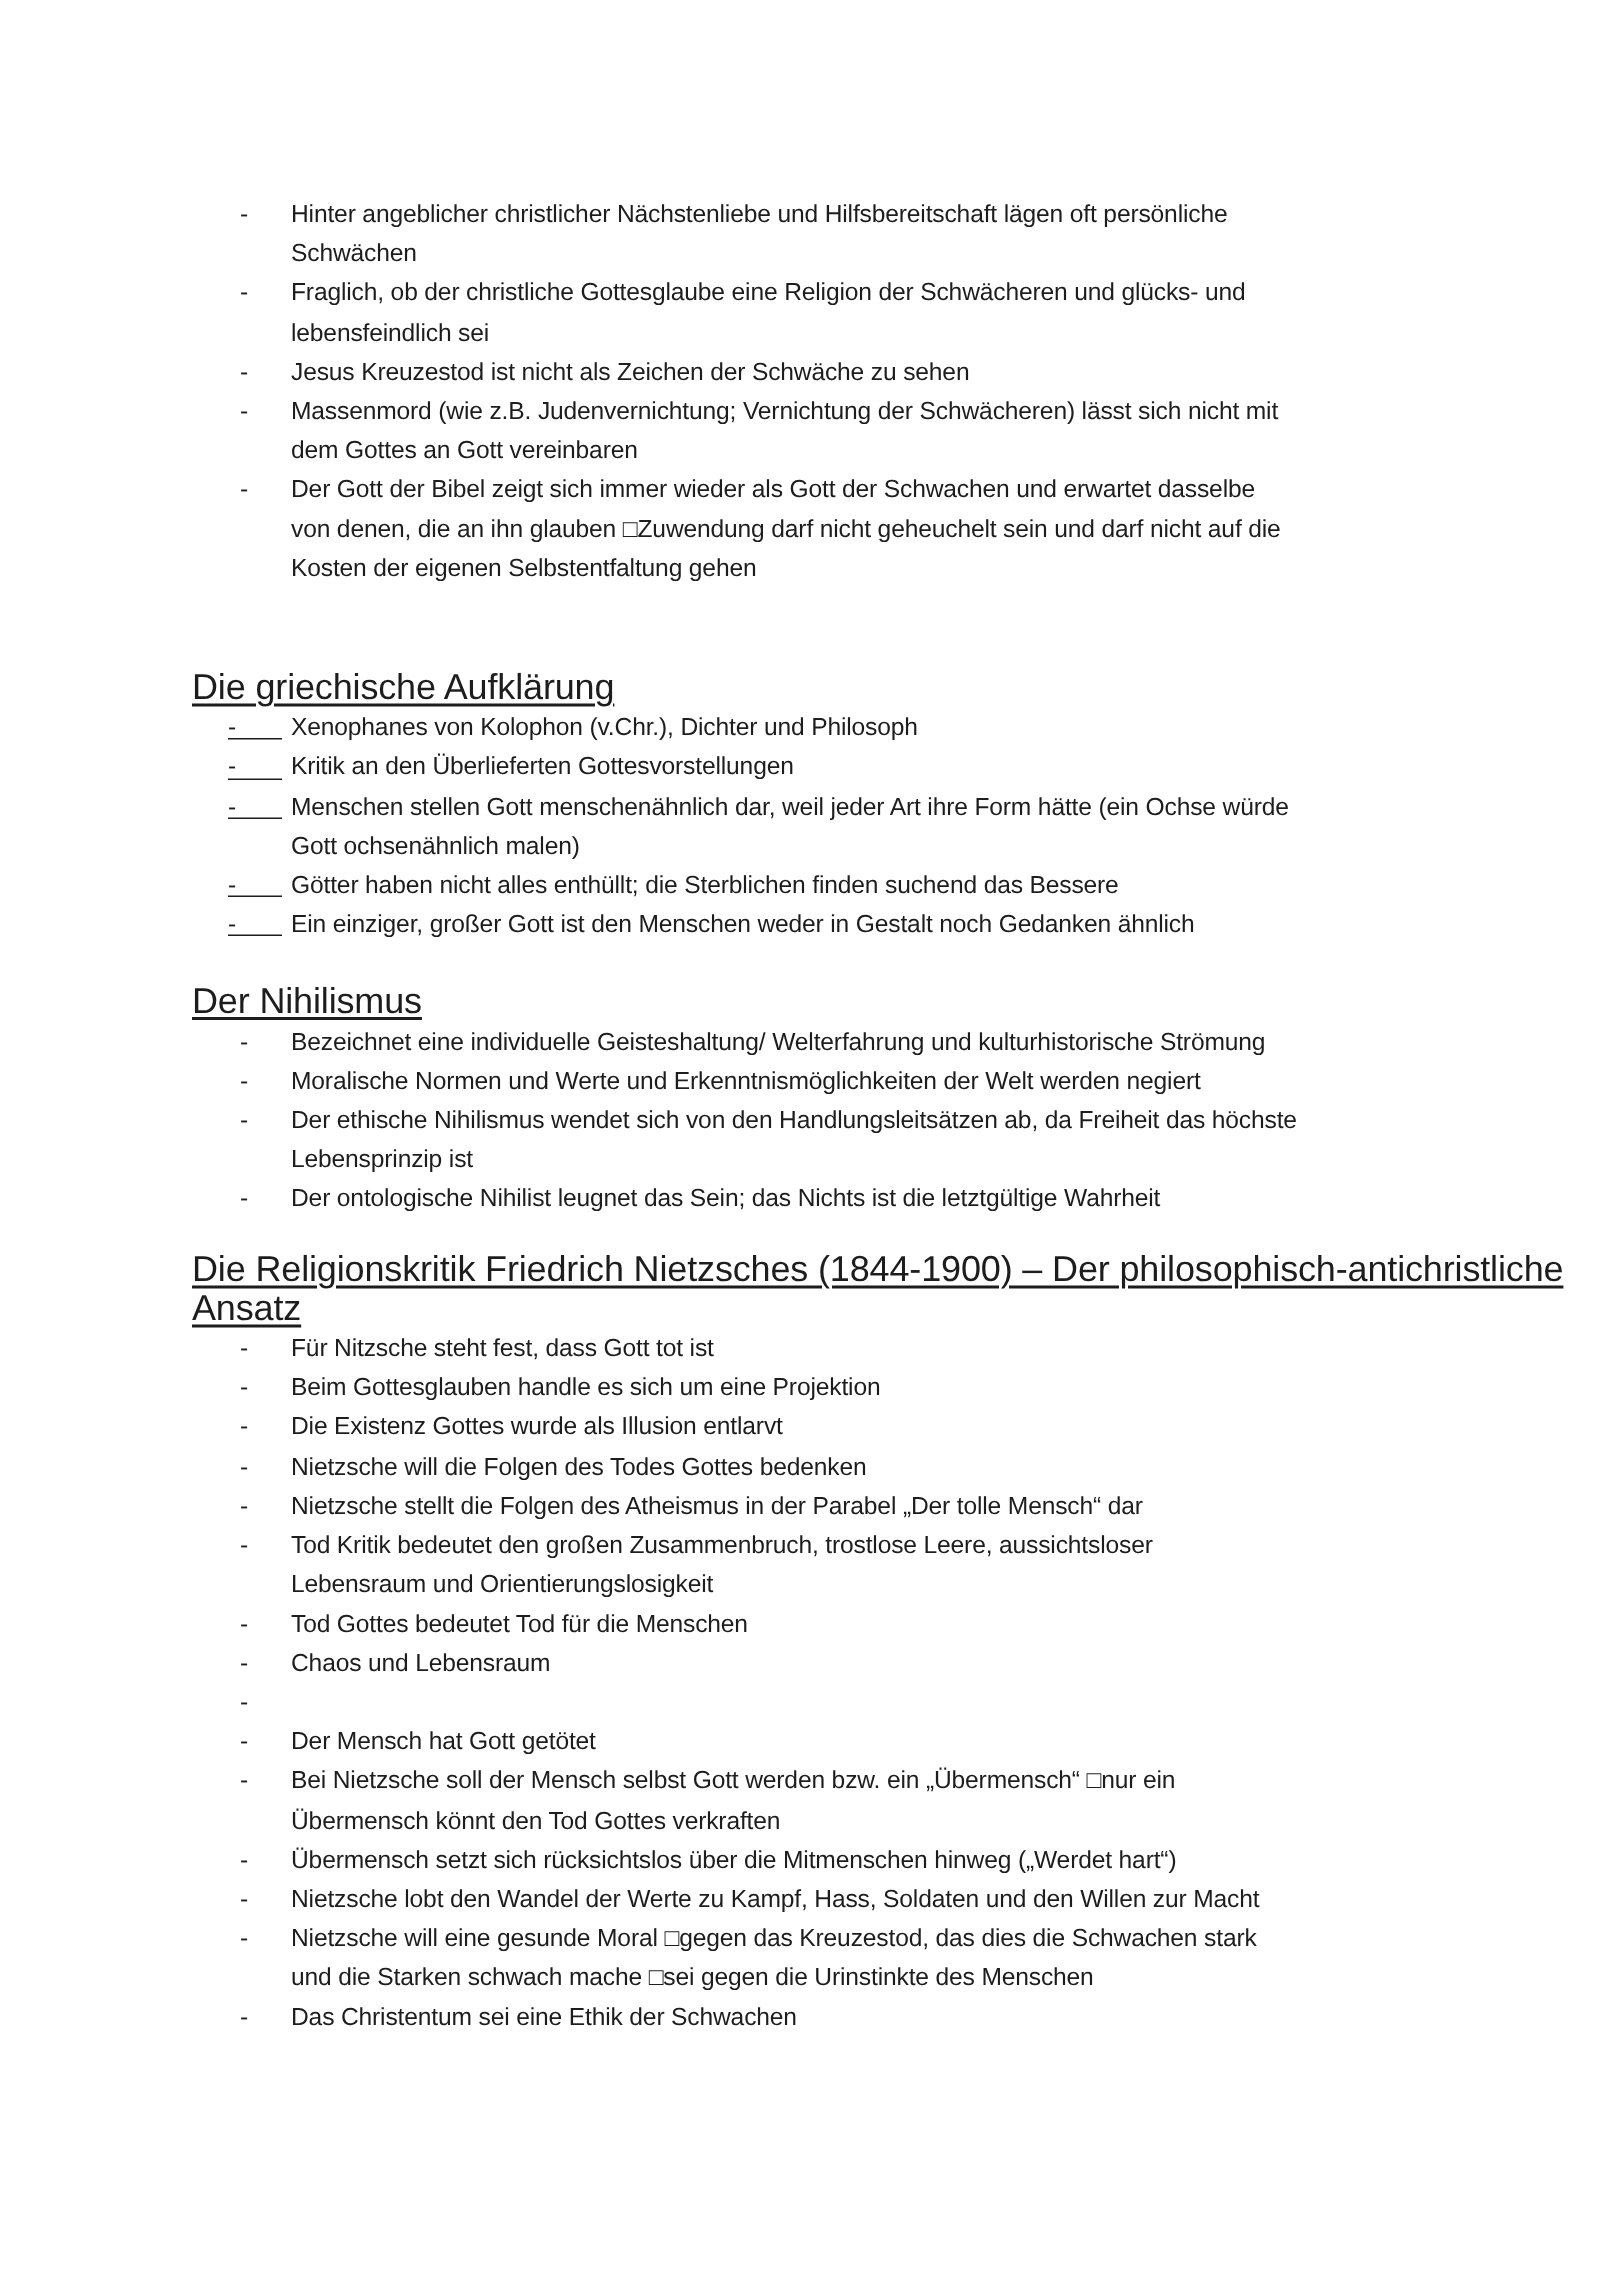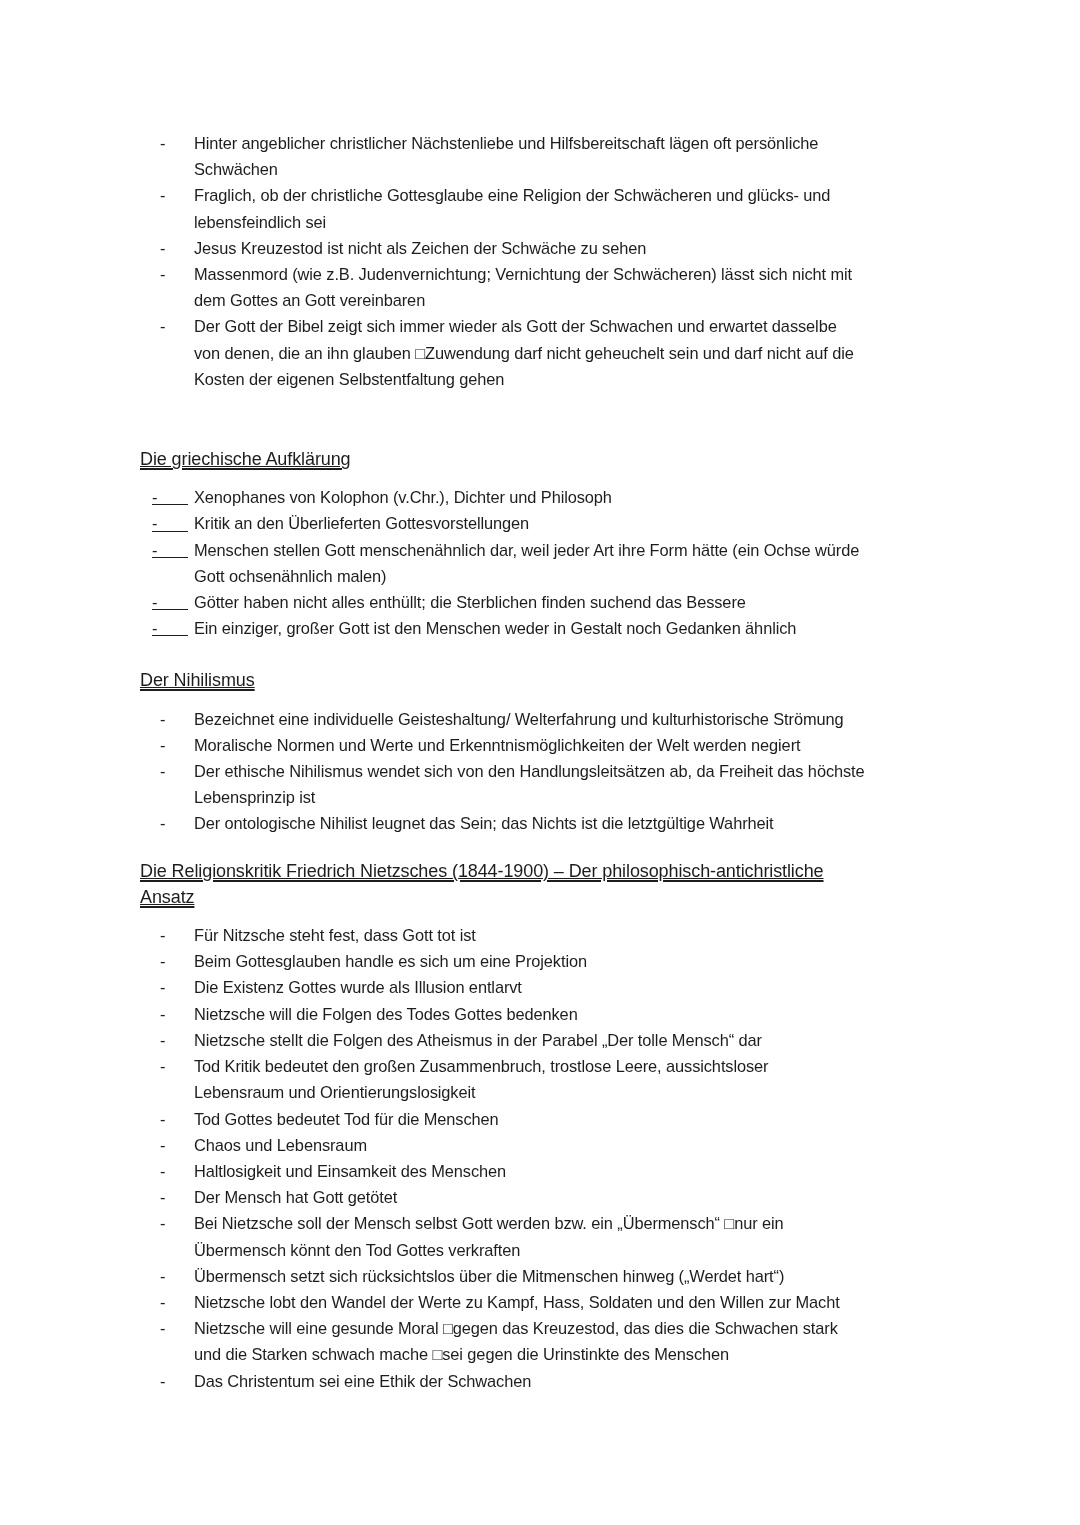--- a/index.html
+++ b/index.html
@@ -9,21 +9,21 @@
     font-family:"Liberation Sans","DejaVu Sans",sans-serif;
     color:#1d1d1d;
     overflow:hidden;
   }
   .doc {
     padding:130px 120px 0 128px;
     font-size:16.4px;
     line-height:26.2px;
     letter-spacing:-0.1px;
   }
-  .doc-heading { margin:12px; font-size:18px; font-weight:400;text-decoration:underline; }
+  .doc-heading { margin:0; font-size:24px; font-weight:400; }
   .heading-line {
     text-decoration:underline;
     text-decoration-thickness:1.7px;
     text-underline-offset:3px;
     white-space:nowrap;
   }
   ul.doc-list { list-style:none; margin:0; padding:0 0 0 32px; }
   ul.doc-list li { display:flex; align-items:flex-start; }
   .marker { flex:0 0 34px; }
   ul.underlined { padding-left:24px; }
@@ -205,23 +205,20 @@
       </div>
     </li>
     <li>
       <span class="marker">-</span>
       <div class="text">
         <div class="line">Chaos und Lebensraum</div>
       </div>
     </li>
     <li>
       <span class="marker">-</span>
-      <div class="text">
-        <div class="line">Haltlosigkeit und Einsamkeit des Menschen</div>
-      </div>
     </li>
     <li>
       <span class="marker">-</span>
       <div class="text">
         <div class="line">Der Mensch hat Gott getötet</div>
       </div>
     </li>
     <li>
       <span class="marker">-</span>
       <div class="text">

